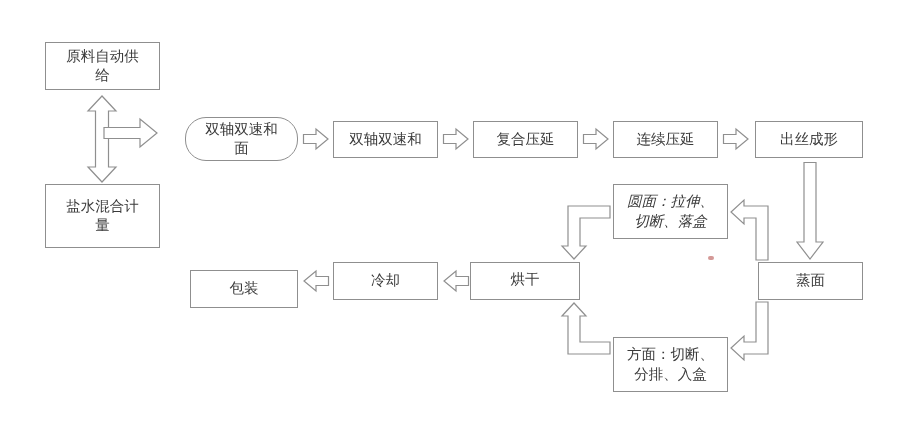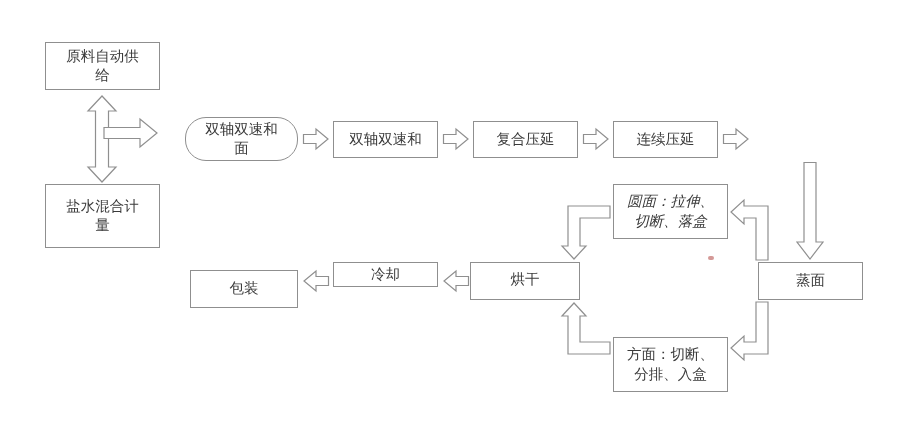--- a/index.html
+++ b/index.html
@@ -41,37 +41,40 @@
   </div>
   <div class="node" style="left:333px;top:121px;width:105px;height:37px;">
     <span class="lbl">双轴双速和</span>
   </div>
   <div class="node" style="left:473px;top:121px;width:105px;height:37px;">
     <span class="lbl">复合压延</span>
   </div>
   <div class="node" style="left:613px;top:121px;width:105px;height:37px;">
     <span class="lbl">连续压延</span>
   </div>
+  <div class="node" style="left:755px;top:121px;width:108px;height:37px;">
+    <span class="lbl">出丝成形</span>
+  </div>
 
   <div class="node" style="left:613px;top:184px;width:115px;height:55px;font-style:italic;">
     <span class="lbl">圆面：拉伸、
 切断、落盒</span>
   </div>
   <div class="node" style="left:613px;top:337px;width:115px;height:55px;">
     <span class="lbl">方面：切断、
 分排、入盒</span>
   </div>
 
   <div class="node" style="left:758px;top:262px;width:105px;height:38px;justify-content:center;">
     <span class="lbl">蒸面</span>
   </div>
   <div class="node" style="left:470px;top:262px;width:110px;height:38px;font-family:Liberation Mono, monospace;">
     <span class="lbl">烘干</span>
   </div>
-  <div class="node" style="left:333px;top:262px;width:105px;height:25px;font-family:Liberation Serif, serif;">
+  <div class="node" style="left:333px;top:262px;width:105px;height:38px;font-family:Liberation Serif, serif;">
     <span class="lbl">冷却</span>
   </div>
   <div class="node" style="left:190px;top:270px;width:108px;height:38px;">
     <span class="lbl">包装</span>
   </div>
 
   <svg class="arrow" style="left:87px;top:96px;" width="30" height="86" viewBox="0 0 30 86">
     <polygon points="15,0 1,15 8.5,15 8.5,71 1,71 15,86 29,71 21.5,71 21.5,15 29,15"></polygon>
   </svg>
 

